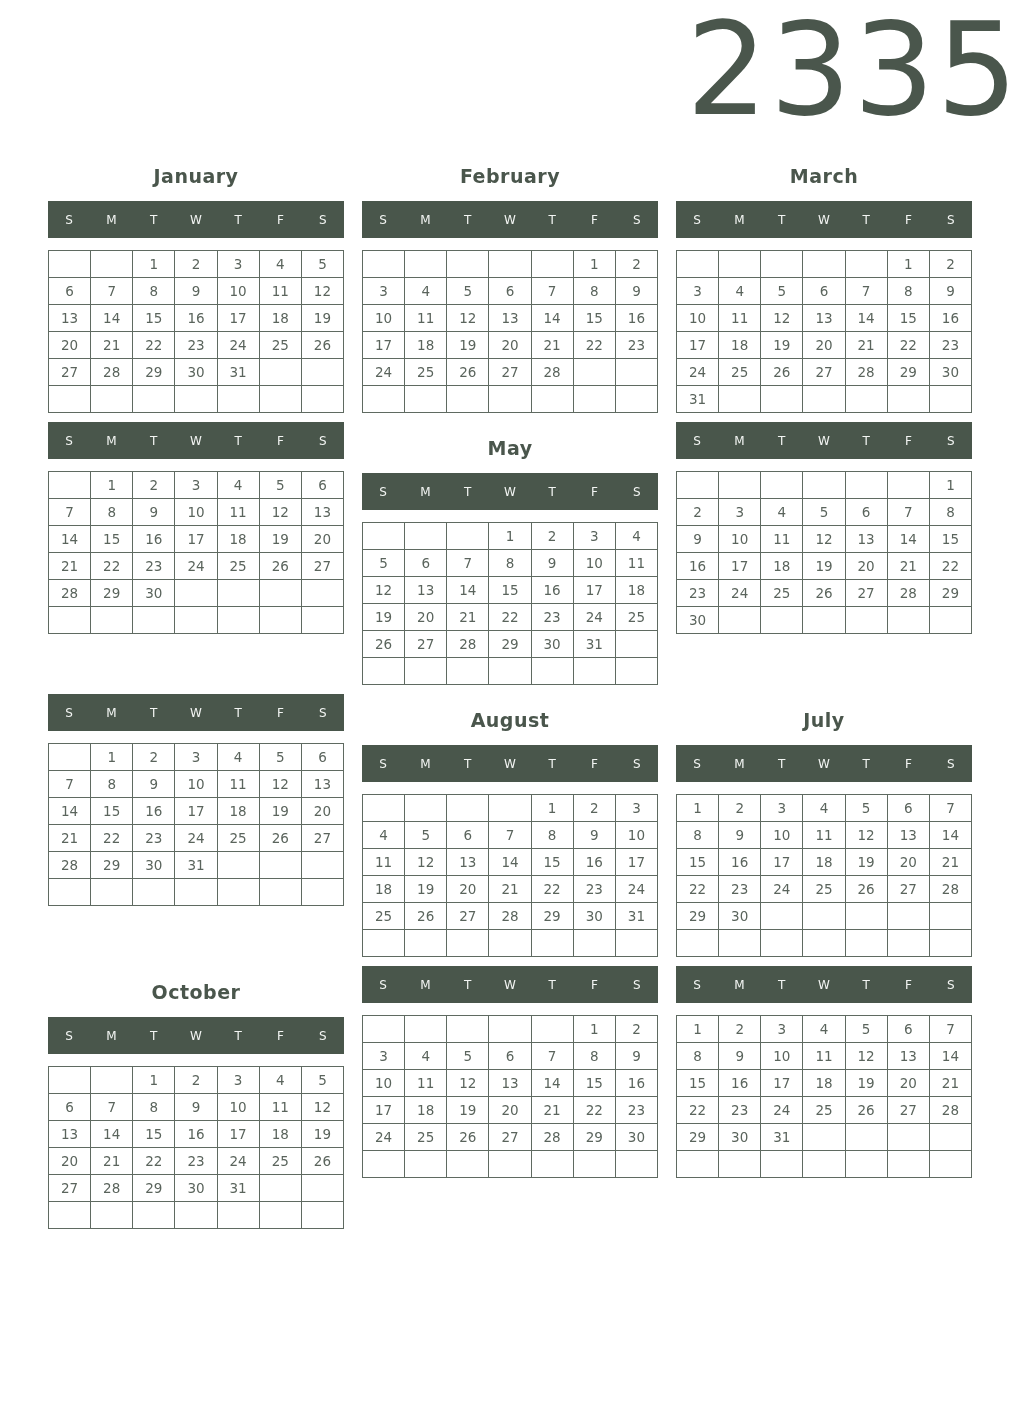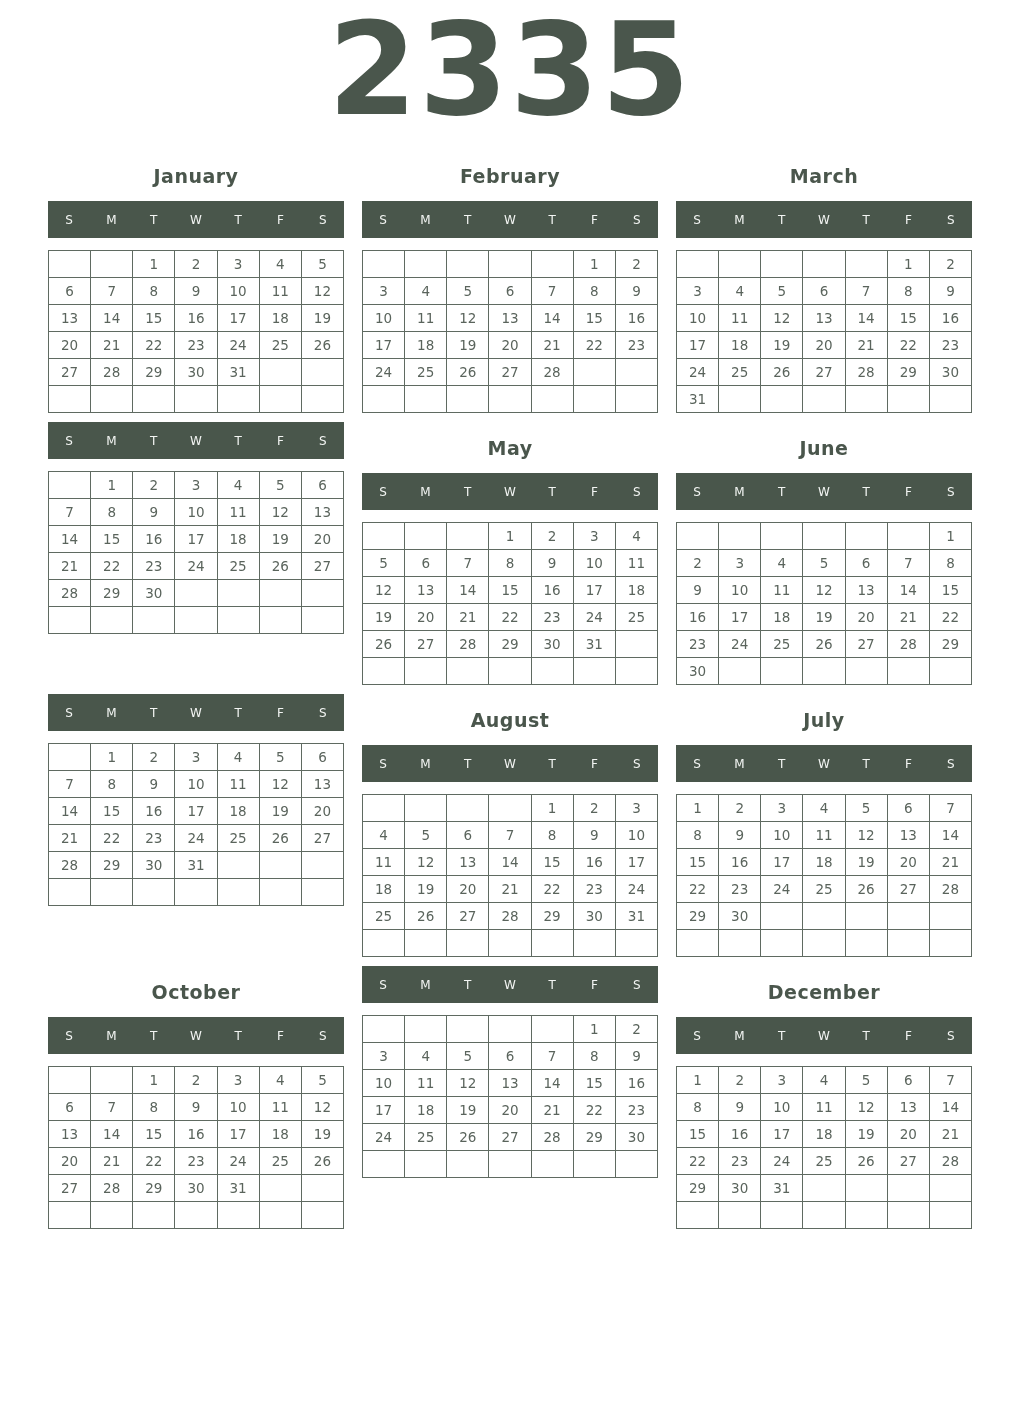--- a/index.html
+++ b/index.html
@@ -13,24 +13,24 @@
   *{box-sizing:border-box;margin:0;padding:0;}
   html,body{background:var(--page-bg);}
   body{
     width:1020px;height:1412px;overflow:hidden;
     font-family:"DejaVu Sans","Liberation Sans",sans-serif;
     position:relative;
   }
   .page{width:1020px;height:1412px;}
   .year{
     margin-top:6px;
-    text-align:center;
+    text-align:right;
     font-size:128px;
     line-height:1.0;
-    font-weight:bold;
+    font-weight:normal;
     color:var(--accent);
     letter-spacing:2px;
   }
   .months{
     margin-top:16px;
     padding:0 48px;
     display:grid;
     grid-template-columns:repeat(3,1fr);
     column-gap:18px;
     row-gap:9px;
@@ -421,21 +421,20 @@
               <td></td>
               <td></td>
               <td></td>
               <td></td>
               <td></td>
             </tr>
           </tbody>
         </table>
       </section>
       <section class="month">
-        <h2 class="month-title">June</h2>
         <div class="weekday-band">
           <span>S</span>
           <span>M</span>
           <span>T</span>
           <span>W</span>
           <span>T</span>
           <span>F</span>
           <span>S</span>
         </div>
         <table class="days">
@@ -839,21 +838,20 @@
               <td></td>
               <td></td>
               <td></td>
               <td></td>
               <td></td>
             </tr>
           </tbody>
         </table>
       </section>
       <section class="month">
-        <h2 class="month-title">December</h2>
         <div class="weekday-band">
           <span>S</span>
           <span>M</span>
           <span>T</span>
           <span>W</span>
           <span>T</span>
           <span>F</span>
           <span>S</span>
         </div>
         <table class="days">

